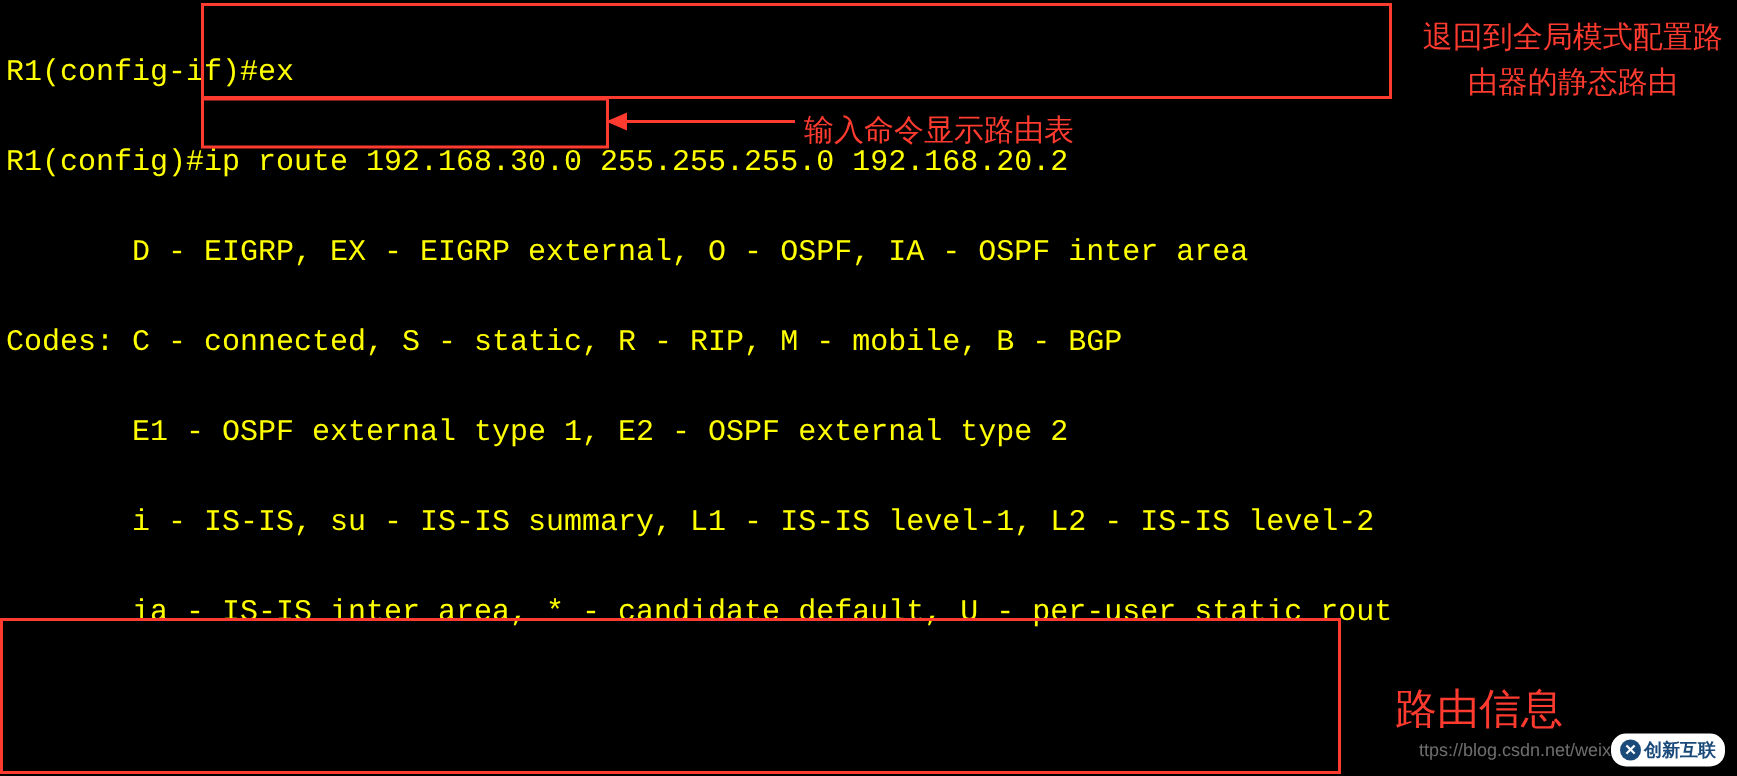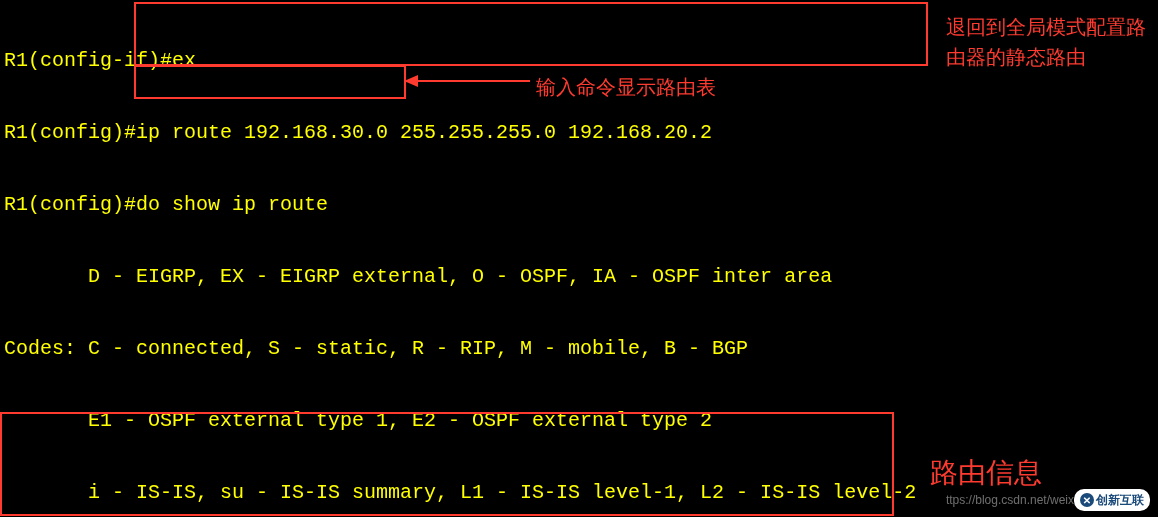--- a/index.html
+++ b/index.html
@@ -15,21 +15,20 @@
     position: relative;
     line-height: 1.5;
   }
   .terminal {
     position: relative;
     padding: 4px 4px;
     white-space: pre;
   }
   .line {
     display: block;
-    margin-top: 12px;
   }
   .box-1 {
     position: absolute;
     left: 134px;
     top: 2px;
     width: 790px;
     height: 60px;
     border: 2px solid #ff3b30;
   }
   .box-2 {
@@ -71,23 +70,24 @@
     color: #ff3b30;
     font-size: 20px;
     font-family: Liberation Sans, sans-serif;
   }
   .annotation-2 {
     position: absolute;
     left: 946px;
     top: 12px;
     color: #ff3b30;
     font-size: 20px;
-    font-family: Liberation Serif, serif;
+    font-family: Liberation Mono, monospace;
     line-height: 1.5;
     width: 205px;
+    text-align: center;
   }
   .annotation-3 {
     position: absolute;
     left: 930px;
     top: 452px;
     color: #ff3b30;
     font-size: 28px;
     font-family: "Microsoft YaHei", sans-serif;
   }
   .watermark {
@@ -124,21 +124,20 @@
     justify-content: center;
     font-size: 10px;
   }
 </style>
 </head>
 <body>
 
 <div class="terminal">
 <span class="line">R1(config-if)#ex</span>
 <span class="line">R1(config)#ip route 192.168.30.0 255.255.255.0 192.168.20.2</span>
-<span class="line">R1(config)#do show ip route</span>
 <span class="line">       D - EIGRP, EX - EIGRP external, O - OSPF, IA - OSPF inter area</span>
 <span class="line">Codes: C - connected, S - static, R - RIP, M - mobile, B - BGP</span>
 <span class="line">       E1 - OSPF external type 1, E2 - OSPF external type 2</span>
 <span class="line">       i - IS-IS, su - IS-IS summary, L1 - IS-IS level-1, L2 - IS-IS level-2</span>
 <span class="line">       ia - IS-IS inter area, * - candidate default, U - per-user static rout</span>
 
 <span class="line"></span>
 
 <span class="line"></span>
 

